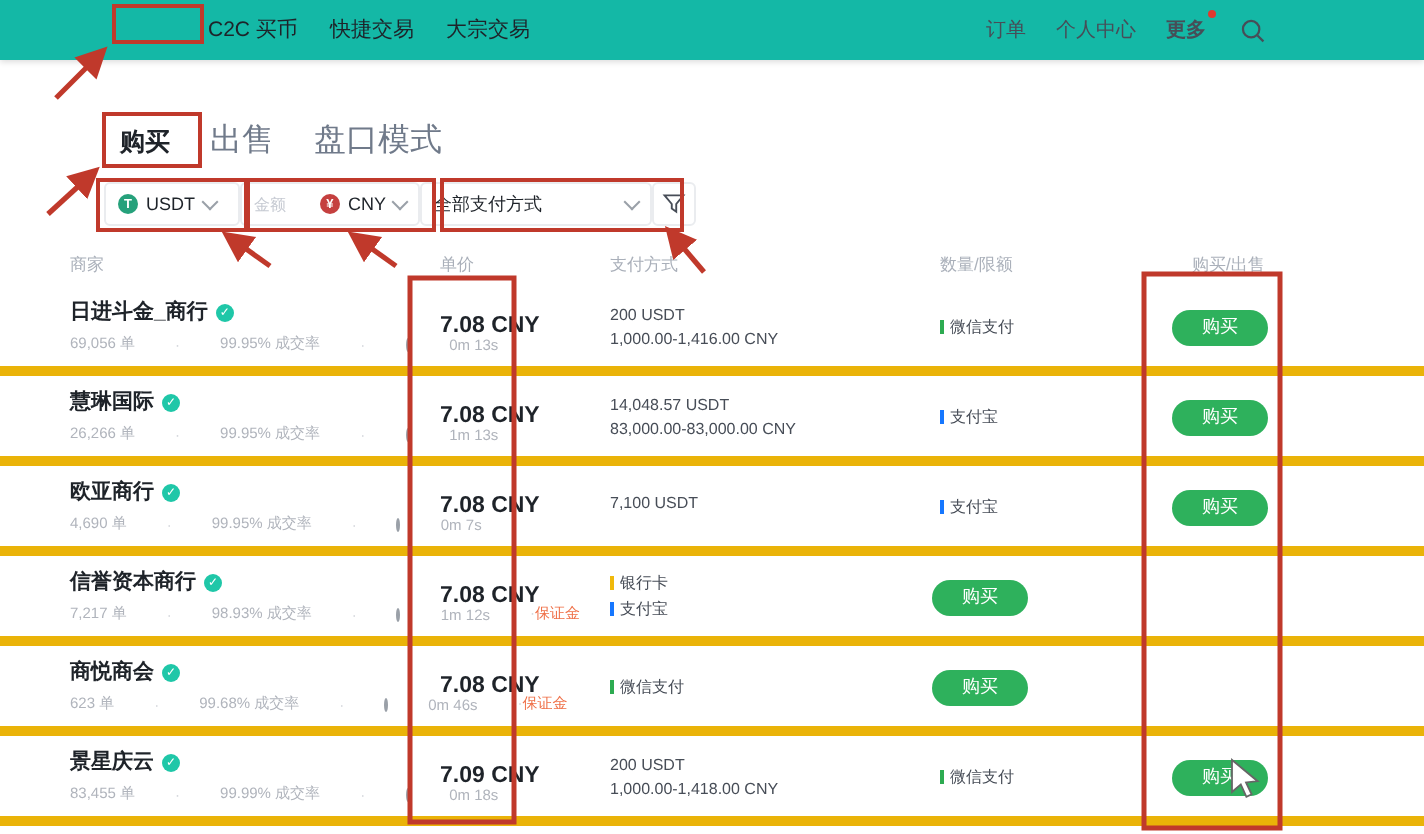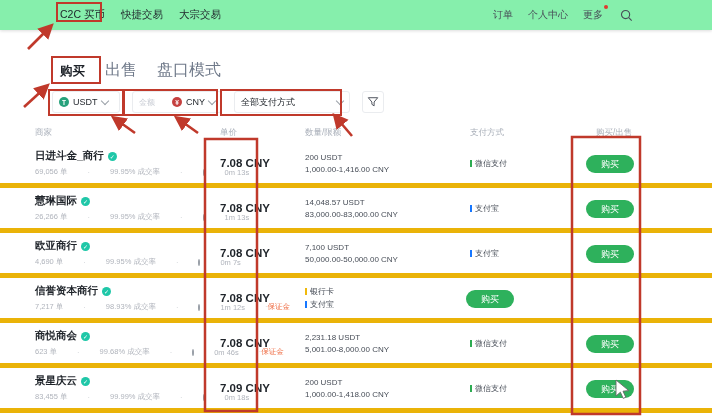--- a/index.html
+++ b/index.html
@@ -2,35 +2,35 @@
 <html><head>
 <meta charset="utf-8">
 <style>
   html,body{margin:0;padding:0;}
   body{
     width:712px;height:417px;position:relative;background:#ffffff;
     font-family:"Liberation Sans","DejaVu Sans",sans-serif;
     color:#1e2329;overflow:hidden;
   }
   
-  .nav{position:absolute;top:0;left:0;right:0;height:30px;background:#86efac;
-       box-shadow:0 1px 3px rgba(0,0,0,.14);display:flex;align-items:center;}
+  .nav{position:absolute;top:0;left:0;right:0;height:30px;background:#14b8a6;
+       box-shadow:0 1px 3px rgba(0,0,0,.14);display:flex;align-items:center;padding-left:44px;}
   .nav-left{display:flex;align-items:center;gap:16px;padding-left:60px;}
   .nav-item{font-size:10.5px;color:#1e2329;cursor:pointer;white-space:nowrap;}
   .nav-right{position:absolute;right:78px;top:0;height:30px;display:flex;align-items:center;gap:15px;}
   .nav-right .nav-item{font-size:10px;color:#474d57;}
-  .more-wrap{position:relative;}
+  .more-wrap{position:relative;font-weight:bold;}
   .more-dot{position:absolute;top:-3px;right:-5px;width:4px;height:4px;border-radius:50%;background:#e0392f;}
   .search-btn{width:16px;height:16px;display:flex;align-items:center;justify-content:center;cursor:pointer;}
   
   .tabs{position:absolute;top:60px;left:60px;display:flex;gap:20px;align-items:baseline;}
   .tab{font-size:16px;color:#707a8a;cursor:pointer;white-space:nowrap;}
   .tab.active{color:#1e2329;font-weight:700;font-size:12.5px;}
   
-  .filters{position:absolute;top:91px;left:52px;display:flex;gap:12px;align-items:center;}
+  .filters{position:absolute;top:91px;left:52px;display:flex;align-items:center;}
   .dd{height:22px;border:1px solid #eaecef;border-radius:3px;display:flex;align-items:center;
       padding:0 6px;gap:4px;background:#fff;cursor:pointer;box-sizing:border-box;}
   .dd-asset{width:68px;}
   .dd-amount{width:90px;justify-content:flex-end;}
   .dd-pay{width:116px;justify-content:space-between;}
   .coin{width:10px;height:10px;border-radius:50%;color:#fff;font-size:6.5px;font-weight:700;
         display:flex;align-items:center;justify-content:center;flex:0 0 auto;}
   .dd-label{font-size:9px;color:#1e2329;white-space:nowrap;}
   .ph{font-size:8px;color:#c6cad2;margin-right:auto;white-space:nowrap;}
   .chev{width:5px;height:5px;border-right:1.3px solid #9aa0a8;border-bottom:1.3px solid #9aa0a8;
@@ -112,22 +112,22 @@
   <div class="funnel-btn">
     <svg width="12" height="12" viewBox="0 0 14 14">
       <path d="M1.5,2 h11 l-4.2,5 v4.5 l-2.6,-1.8 v-2.7 z" fill="none" stroke="#474d57" stroke-width="1.1"></path>
     </svg>
   </div>
 </div>
 
 <div class="t-head">
   <span class="h">商家</span>
   <span class="h">单价</span>
+  <span class="h">支付方式</span>
   <span class="h">数量/限额</span>
-  <span class="h">支付方式</span>
   <span class="h" style="padding-left:6px;">购买/出售</span>
 </div>
 
 <div class="rows">
   <div class="t-row">
     <div class="cell c-merchant">
       <div class="m-top">
         <span class="m-name">日进斗金_商行</span>
         <span class="m-badge">✓</span>
       </div>
@@ -201,21 +201,20 @@
         <span>99.95% 成交率</span>
         <span class="sep">·</span>
         <span class="clock"></span>
         <span>0m 7s</span>
         <span></span>
       </div>
     </div>
     <div class="cell c-price">7.08 CNY</div>
     <div class="cell c-qty">
       <div class="q1">7,100 USDT</div>
-      <div class="q2">50,000.00-50,000.00 CNY</div>
     </div>
     <div class="cell c-pay">
         <div class="pm">
           <span class="pm-bar" style="background: rgb(22, 119, 255);"></span>
           <span>支付宝</span>
         </div>
       </div>
     <div class="cell c-act">
       <button class="buy-btn">购买</button>
     </div>
@@ -263,24 +262,20 @@
         <span>623 单</span>
         <span class="sep">·</span>
         <span>99.68% 成交率</span>
         <span class="sep">·</span>
         <span class="clock"></span>
         <span>0m 46s</span>
         <span><span class="sep">·</span><span class="tag" style="color: rgb(239, 112, 72);">保证金</span></span>
       </div>
     </div>
     <div class="cell c-price">7.08 CNY</div>
-    <div class="cell c-qty">
-      <div class="q1">2,231.18 USDT</div>
-      <div class="q2">5,001.00-8,000.00 CNY</div>
-    </div>
     <div class="cell c-pay">
         <div class="pm">
           <span class="pm-bar" style="background: rgb(45, 171, 81);"></span>
           <span>微信支付</span>
         </div>
       </div>
     <div class="cell c-act">
       <button class="buy-btn">购买</button>
     </div>
   </div>

